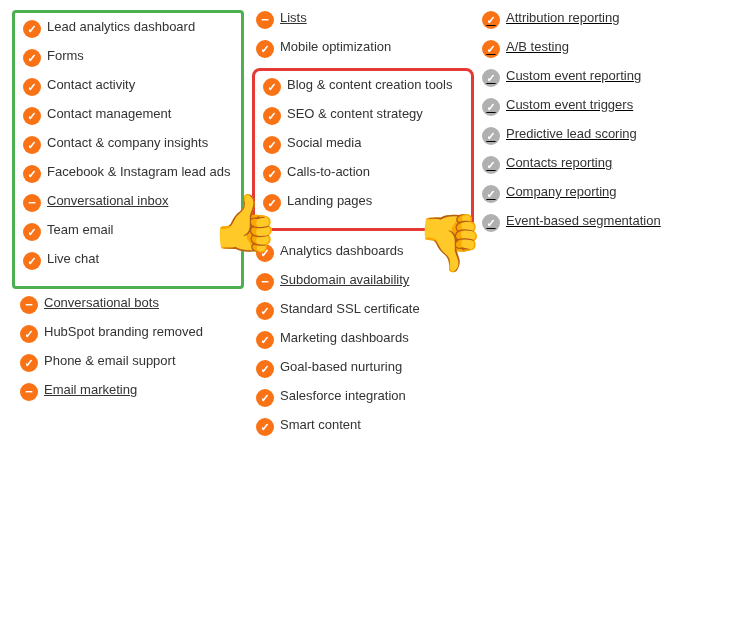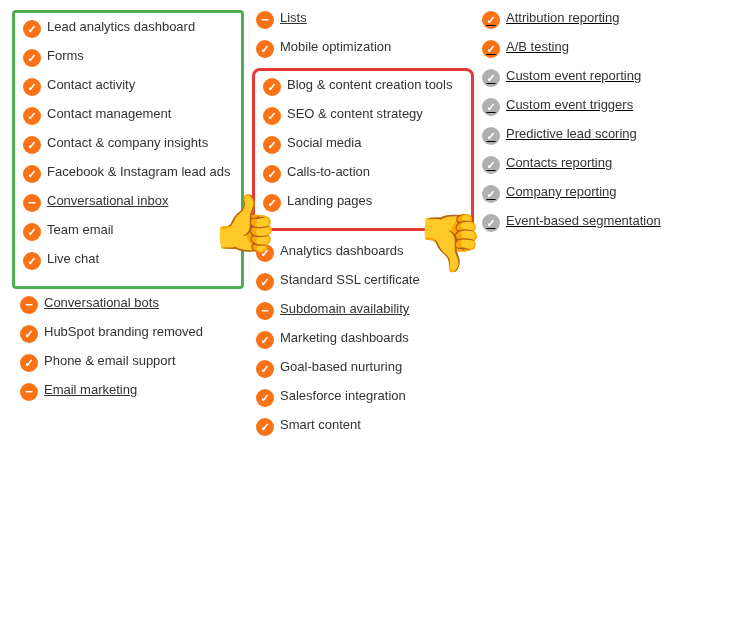--- a/index.html
+++ b/index.html
@@ -199,26 +199,26 @@
             <span class="feature-text">Landing pages</span>
           </div>
         </div>
     </div>
     <div id="col2-free" style="padding: 0 4px;">
         <div class="feature-item">
           <span class="feature-icon icon-orange checkmark"></span>
           <span class="feature-text">Analytics dashboards</span>
         </div>
         <div class="feature-item">
+          <span class="feature-icon icon-orange minus"></span>
+          <span class="feature-text underline">Subdomain availability</span>
+        </div>
+        <div class="feature-item">
           <span class="feature-icon icon-orange checkmark"></span>
           <span class="feature-text">Standard SSL certificate</span>
-        </div>
-        <div class="feature-item">
-          <span class="feature-icon icon-orange minus"></span>
-          <span class="feature-text underline">Subdomain availability</span>
         </div>
         <div class="feature-item">
           <span class="feature-icon icon-orange checkmark"></span>
           <span class="feature-text">Marketing dashboards</span>
         </div>
         <div class="feature-item">
           <span class="feature-icon icon-orange checkmark"></span>
           <span class="feature-text">Goal-based nurturing</span>
         </div>
         <div class="feature-item">

